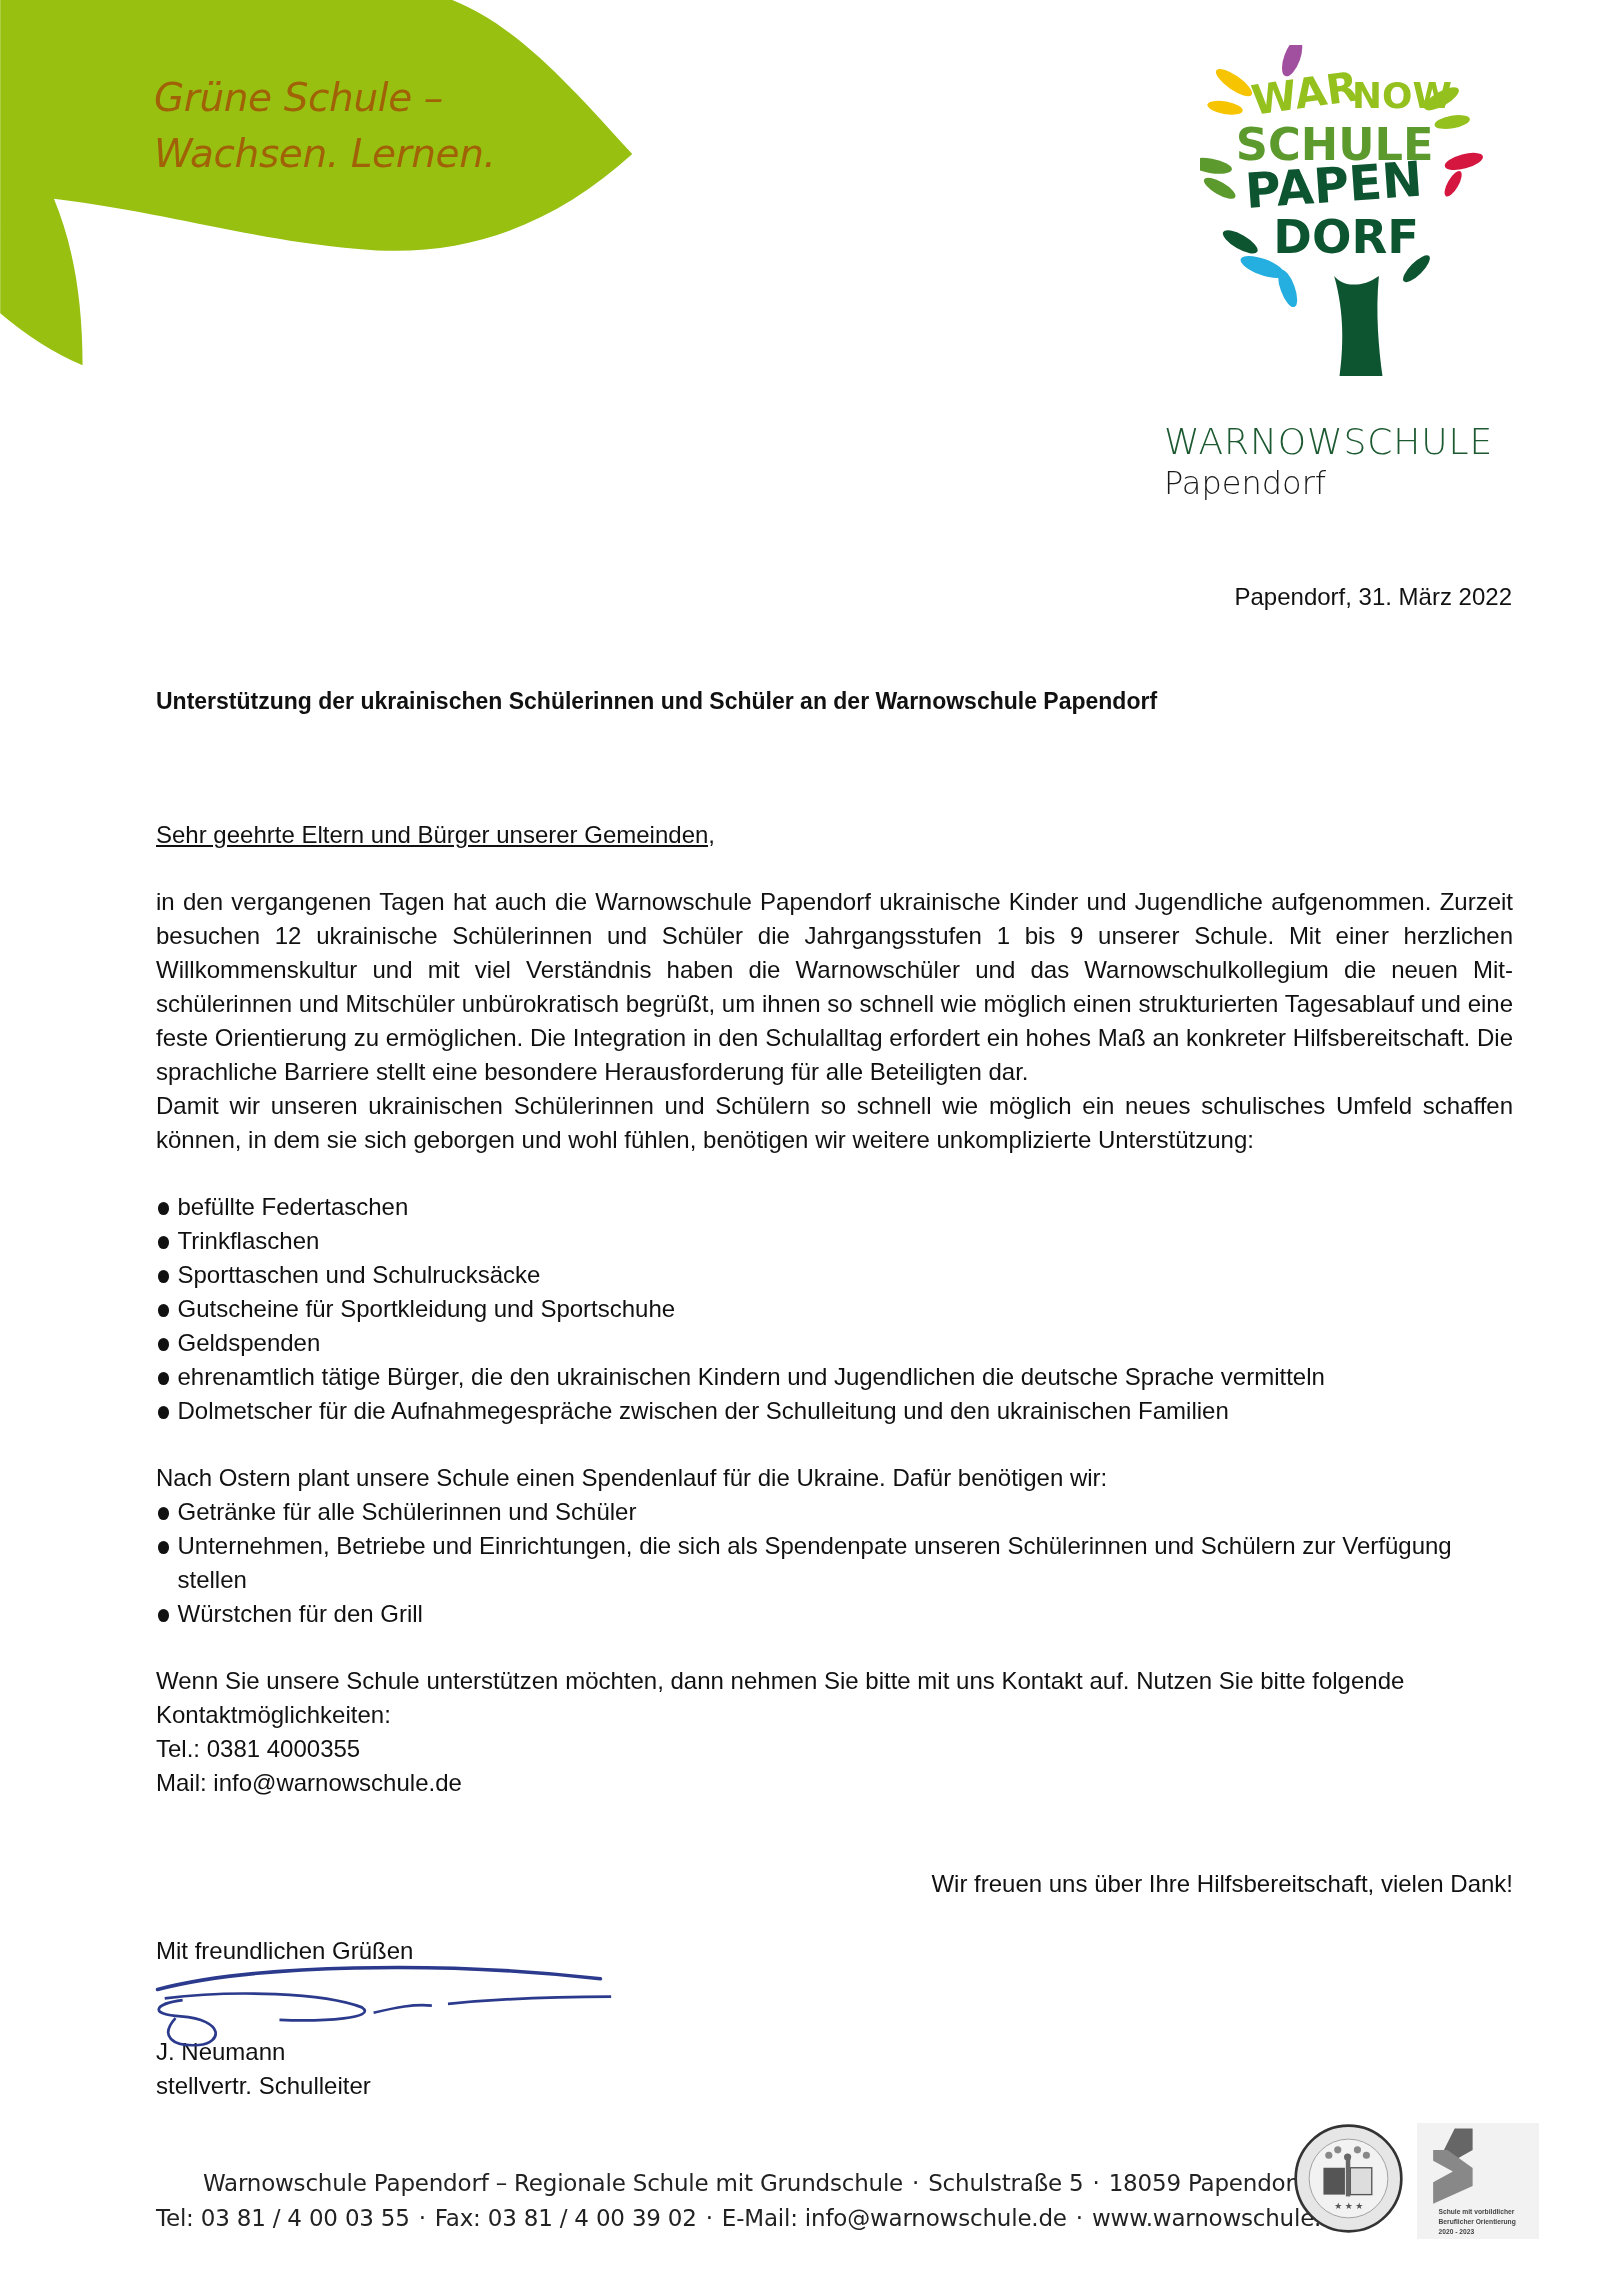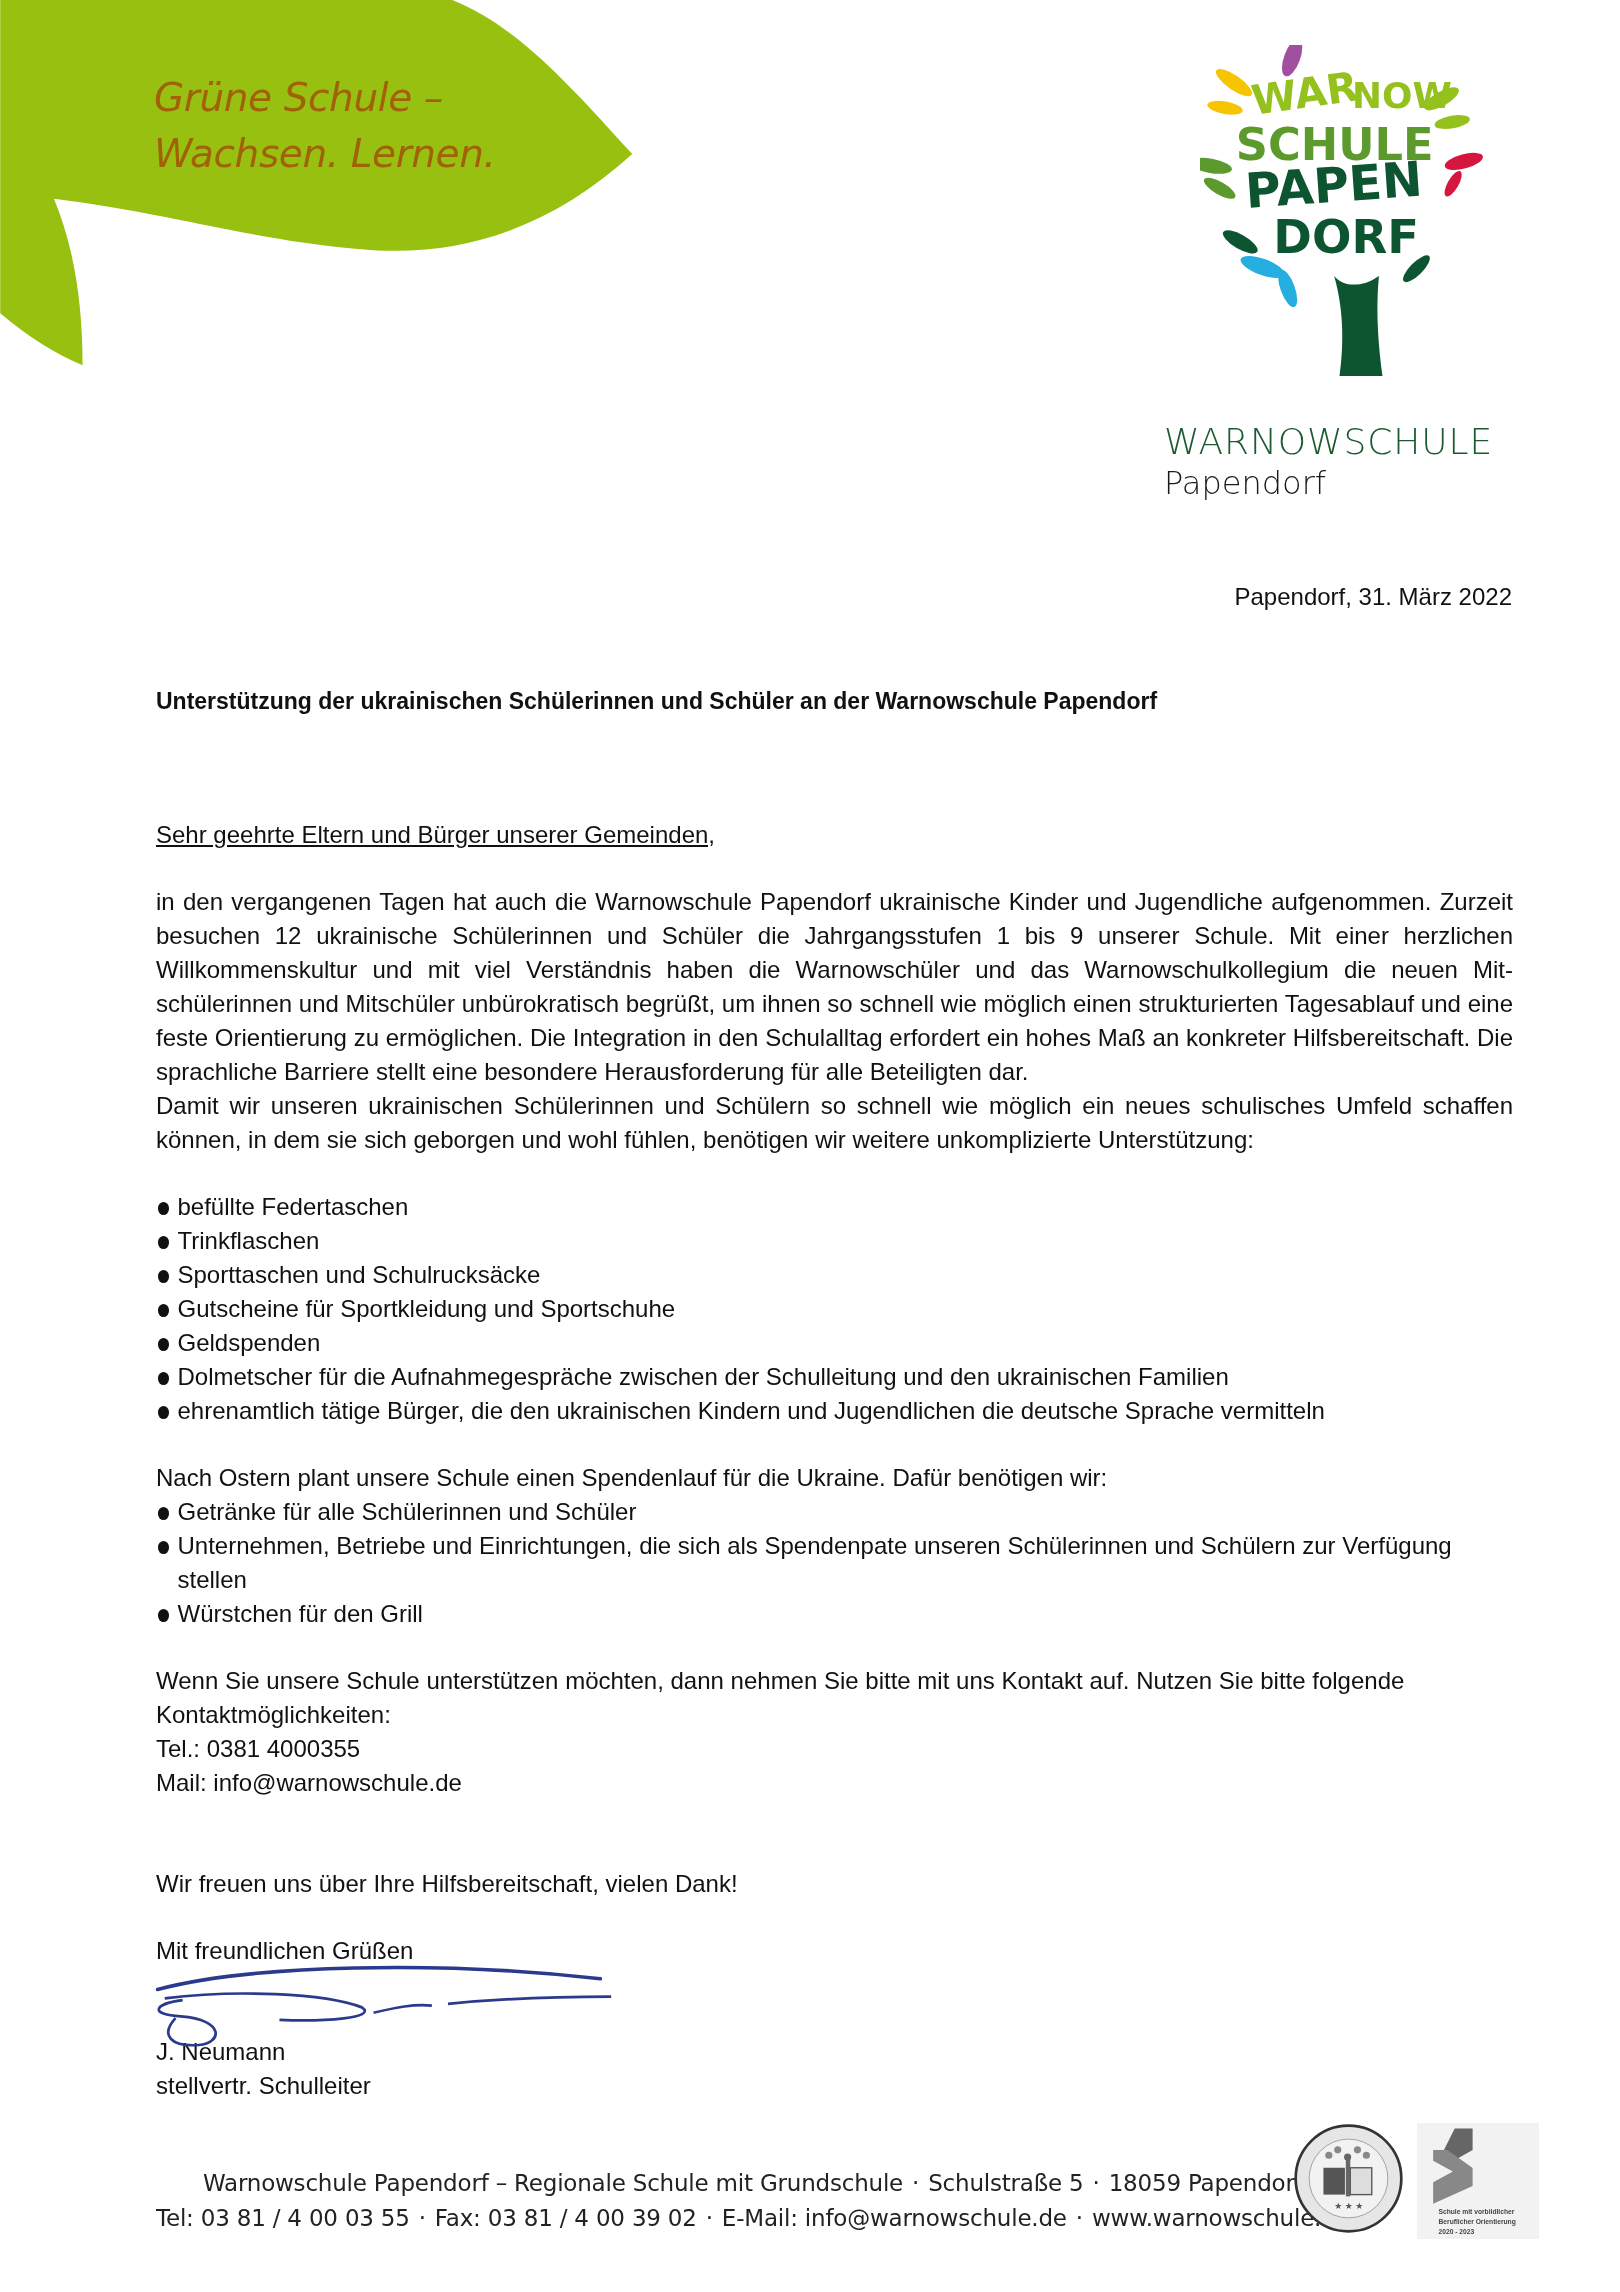--- a/index.html
+++ b/index.html
@@ -21,21 +21,21 @@
 
     .content { position: absolute; left: 156px; top: 684px; width: 1357px; font-size: 24px; line-height: 34px; }
     .subject { font-weight: bold; font-size: 23px; }
     .salutation { margin-top: 100px; text-decoration: underline; }
     .para { margin-top: 33px; text-align: justify; }
     .list { margin-top: 33px; list-style: none; }
     .list li { position: relative; padding-left: 21.5px; }
     .list li::before { content: ""; position: absolute; left: 1.8px; top: 11.6px; width: 11.6px; height: 13.4px; border-radius: 50%; background: #111; }
     .list-tight { margin-top: 0; }
     .block { margin-top: 33px; }
-    .closing { margin-top: 67px; }
+    .closing { margin-top: 67px; text-align: right; }
     .greeting { margin-top: 33px; }
     .signature { position: relative; height: 67px; }
     .signature svg { position: absolute; left: -10.7px; top: -10.7px; }
 
     .footer { position: absolute; left: 156px; top: 2166px; font-family: "DejaVu Sans", sans-serif;
       font-weight: 400; font-size: 23px; line-height: 35px; color: #222; letter-spacing: -0.2px; text-align: center; }
     .footer .sep { padding: 0 9px; }
 
     .badge-round { position: absolute; left: 1293px; top: 2123px; width: 111px; height: 111px; }
     .badge-bo { position: absolute; left: 1417px; top: 2123px; width: 122px; height: 116px; background: #f2f2f2; }
@@ -88,22 +88,22 @@
     <span>in den vergangenen Tagen hat auch die Warnowschule Papendorf ukrainische Kinder und Jugendliche aufgenommen. Zurzeit besuchen 12 ukrainische Schülerinnen und Schüler die Jahrgangsstufen 1 bis 9 unserer Schule. Mit einer herzlichen Willkommenskultur und mit viel Verständnis haben die Warnowschüler und das Warnowschulkollegium die neuen Mit-schülerinnen und Mitschüler unbürokratisch begrüßt, um ihnen so schnell wie möglich einen strukturierten Tagesablauf und eine feste Orientierung zu ermöglichen. Die Integration in den Schulalltag erfordert ein hohes Maß an konkreter Hilfsbereitschaft. Die sprachliche Barriere stellt eine besondere Herausforderung für alle Beteiligten dar.</span><br>
     <span>Damit wir unseren ukrainischen Schülerinnen und Schülern so schnell wie möglich ein neues schulisches Umfeld schaffen können, in dem sie sich geborgen und wohl fühlen, benötigen wir weitere unkomplizierte Unterstützung:</span>
   </p>
 
   <ul class="list">
     <li>befüllte Federtaschen</li>
     <li>Trinkflaschen</li>
     <li>Sporttaschen und Schulrucksäcke</li>
     <li>Gutscheine für Sportkleidung und Sportschuhe</li>
     <li>Geldspenden</li>
+    <li>ehrenamtlich tätige Bürger, die den ukrainischen Kindern und Jugendlichen die deutsche Sprache vermitteln</li>
     <li>Dolmetscher für die Aufnahmegespräche zwischen der Schulleitung und den ukrainischen Familien</li>
-    <li>ehrenamtlich tätige Bürger, die den ukrainischen Kindern und Jugendlichen die deutsche Sprache vermitteln</li>
   </ul>
 
   <div class="block">Nach Ostern plant unsere Schule einen Spendenlauf für die Ukraine. Dafür benötigen wir:</div>
   <ul class="list list-tight">
     <li>Getränke für alle Schülerinnen und Schüler</li>
     <li>Unternehmen, Betriebe und Einrichtungen, die sich als Spendenpate unseren Schülerinnen und Schülern zur Verfügung stellen</li>
     <li>Würstchen für den Grill</li>
   </ul>
 
   <div class="block">

